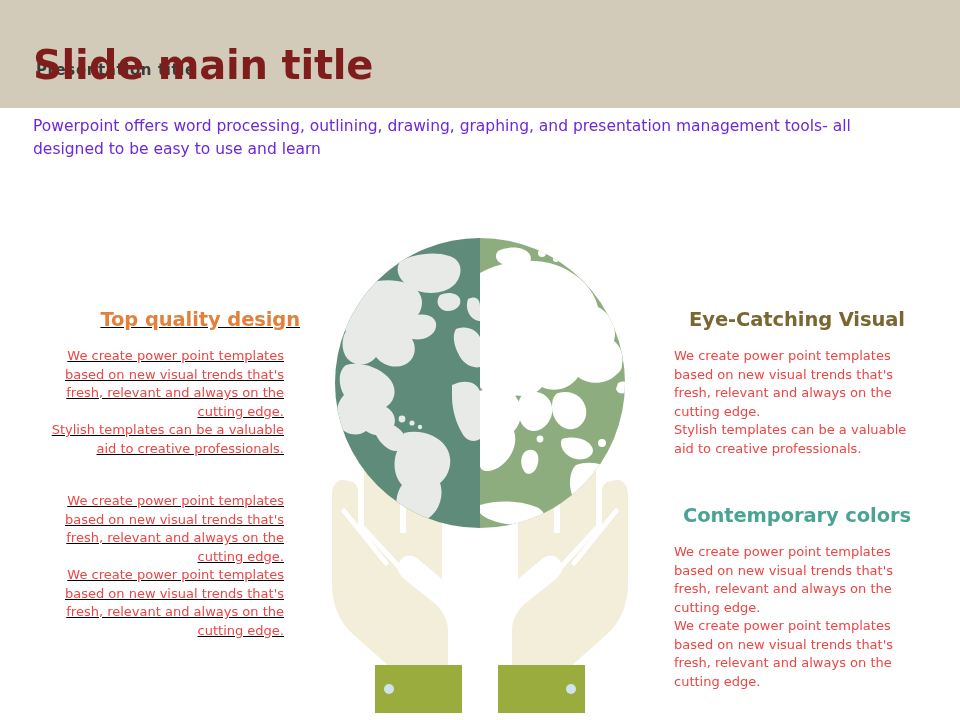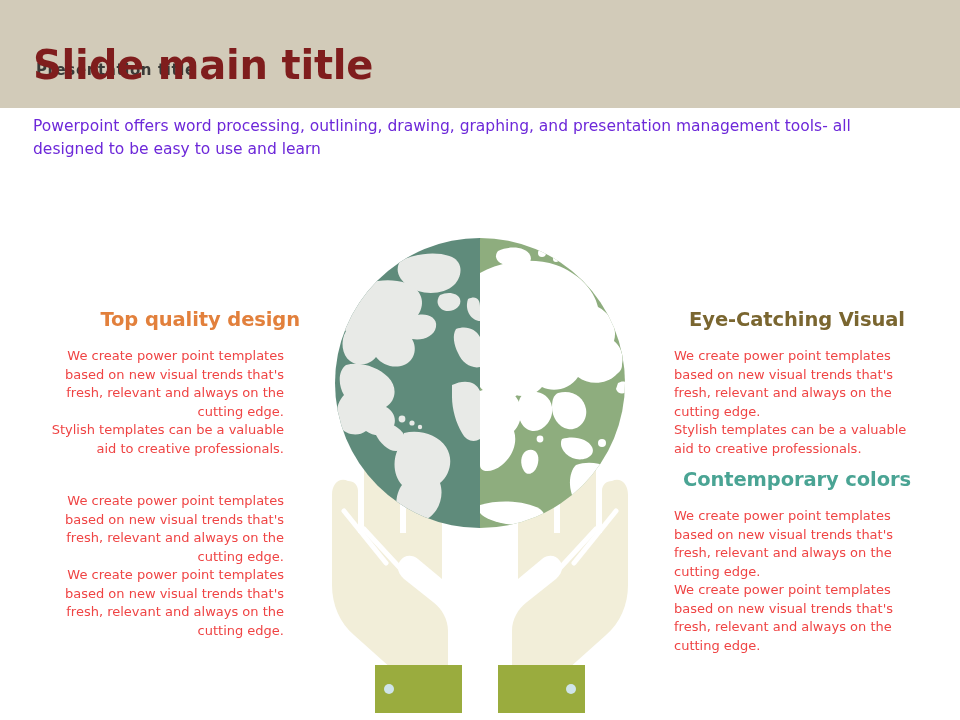--- a/index.html
+++ b/index.html
@@ -55,27 +55,27 @@
     font-size: 15.5px;
     line-height: 23px;
     color: #6d28d9;
   }
 
   
   .block {
     position: absolute;
     width: 278px;
   }
-  .block-left  { left: 22px;  text-align: right; }
+  .block-left  { left: 22px;  text-align: right; text-decoration: underline; }
   .block-right { left: 658px; text-align: left;  }
 
   .block-tl { top: 308px; }
   .block-tr { top: 308px; }
   .block-bl { top: 476px; }
-  .block-br { top: 468px; }
+  .block-br { top: 504px; }
 
   .block-title {
     font-size: 19.5px;
     font-weight: bold;
     margin: 0 0 12px 0;
     letter-spacing: -0.1px;
     white-space: nowrap;
   }
   .block-left .block-title  { text-align: right; }
   .block-right .block-title { text-align: center; }

